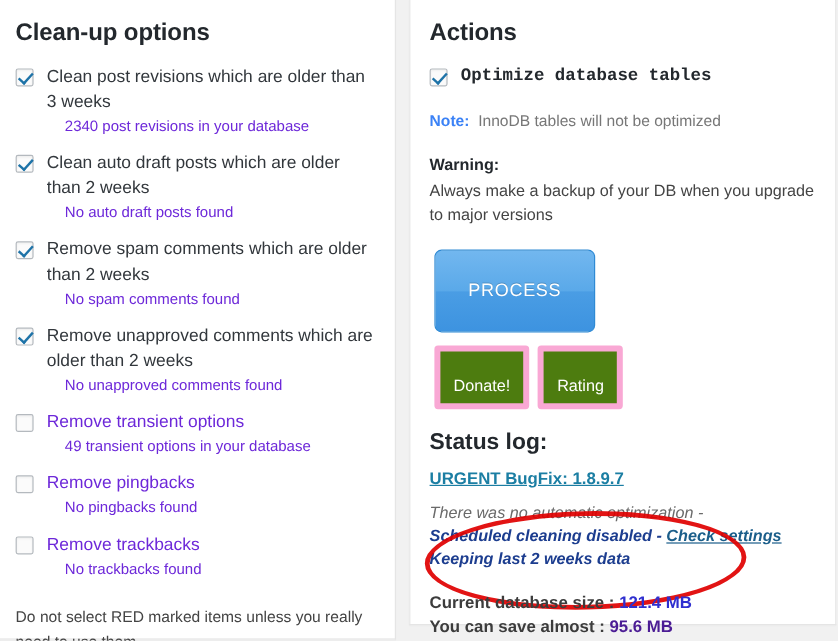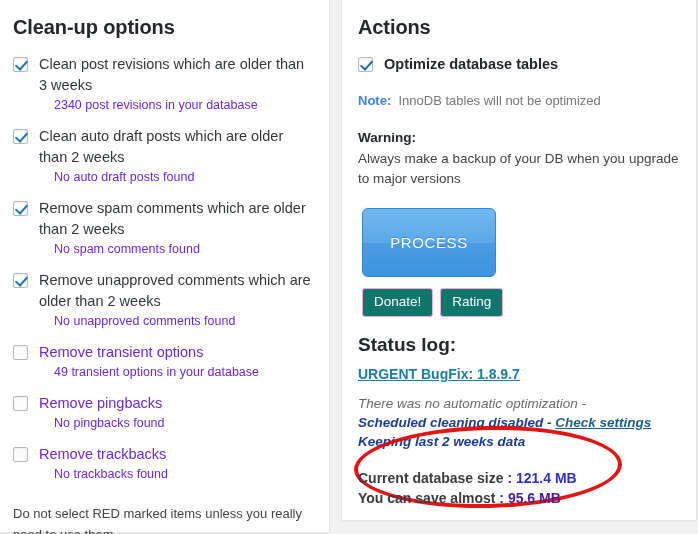--- a/index.html
+++ b/index.html
@@ -103,20 +103,21 @@
     line-height: 21px;
     color: #444;
     max-width: 300px;
   }
 
   
   .opt-row.right .opt-label {
     font-weight: 600;
     color: #23282d;
     font-size: 14.5px;
+    font-family: Liberation Mono, monospace;
   }
   .note-line {
     margin: 16px 0 0 0;
     font-size: 13px;
     line-height: 19px;
     color: #777;
   }
   .note-line b { color: #3b82f6; font-weight: 700; }
   .warn-block {
     margin: 18px 0 0 0;
@@ -146,27 +147,27 @@
     letter-spacing: 0.6px;
     text-shadow: 0 -1px 0 rgba(0,0,0,0.18);
     cursor: pointer;
   }
   .small-btns {
     margin: 11px 0 0 4px;
     display: flex;
     gap: 7px;
   }
   .btn-small {
-    border: 1px solid #f9a8d4;
+    border: 5px solid #f9a8d4;
     border-radius: 3px;
-    background: #0f766e;
+    background: #4d7c0f;
     color: #ffffff;
     font-family: "Liberation Sans", sans-serif;
     font-size: 13.5px;
-    padding: 5px 11px 6px 11px;
+    padding: 21px 11px 6px 11px;
     cursor: pointer;
     line-height: 16px;
   }
 
   h3.status-title {
     font-size: 19px;
     font-weight: 600;
     color: #23282d;
     margin: 17px 0 10px 0;
   }

